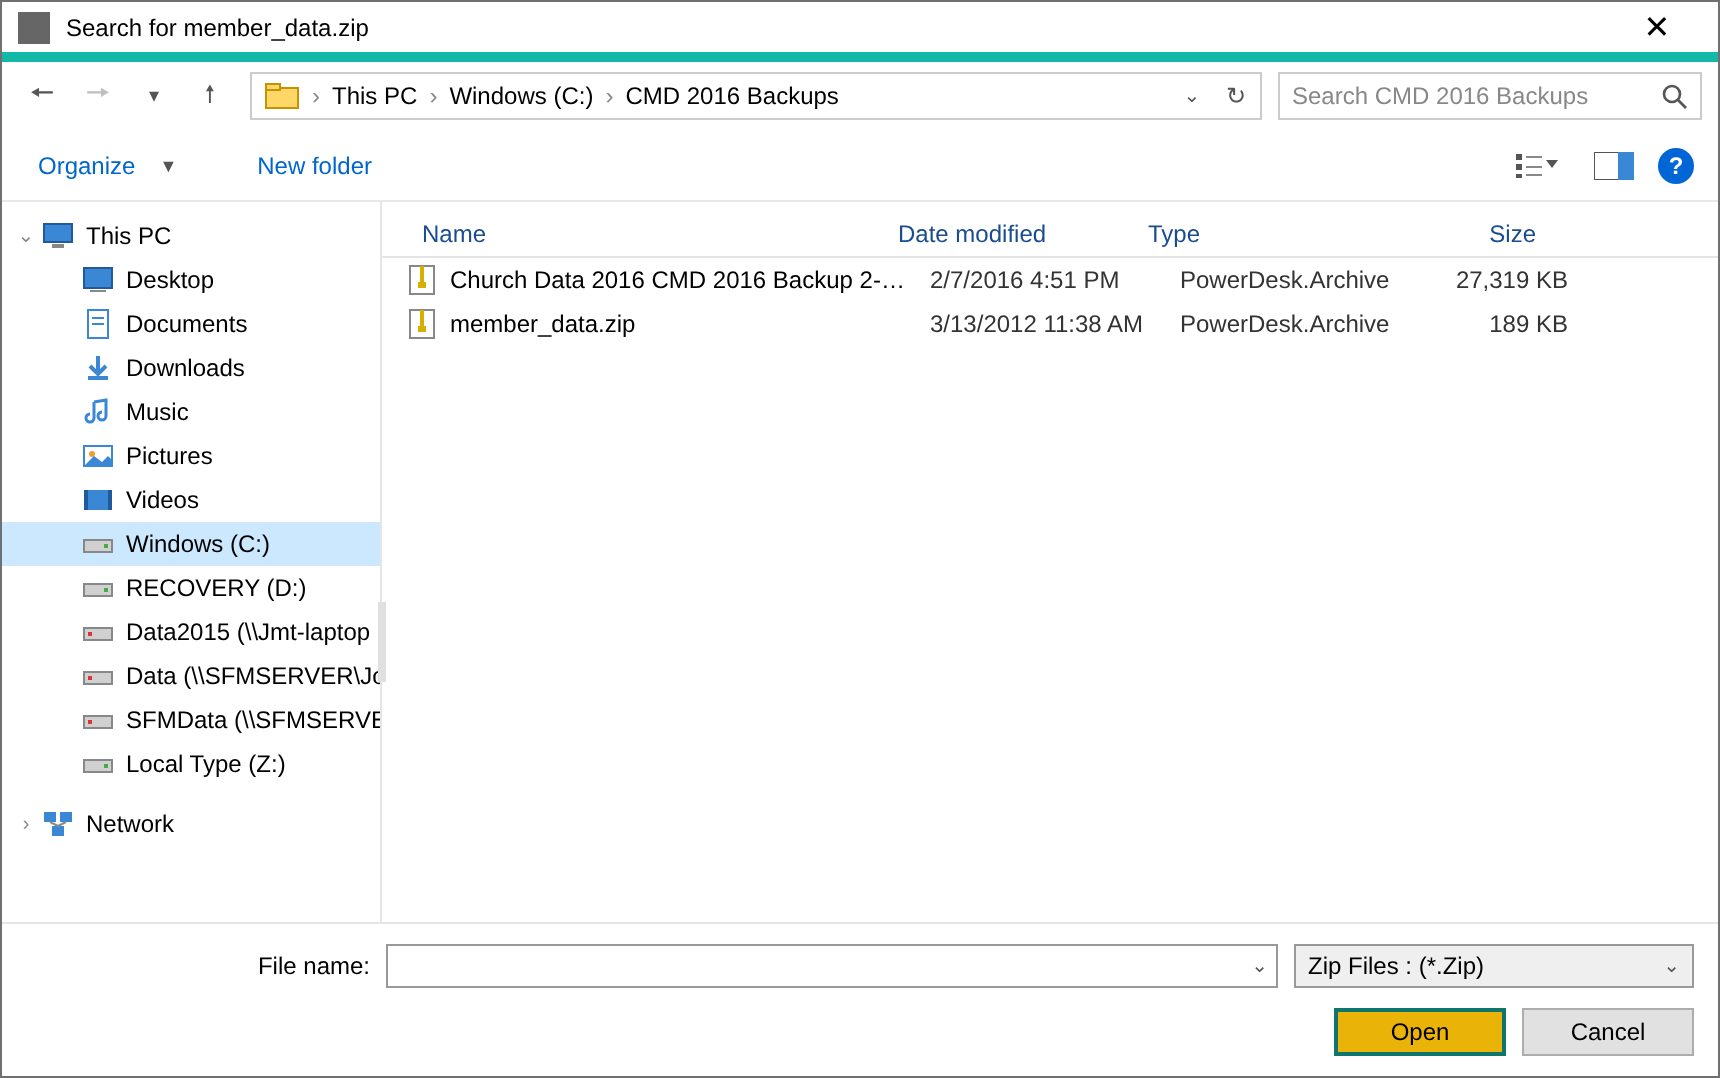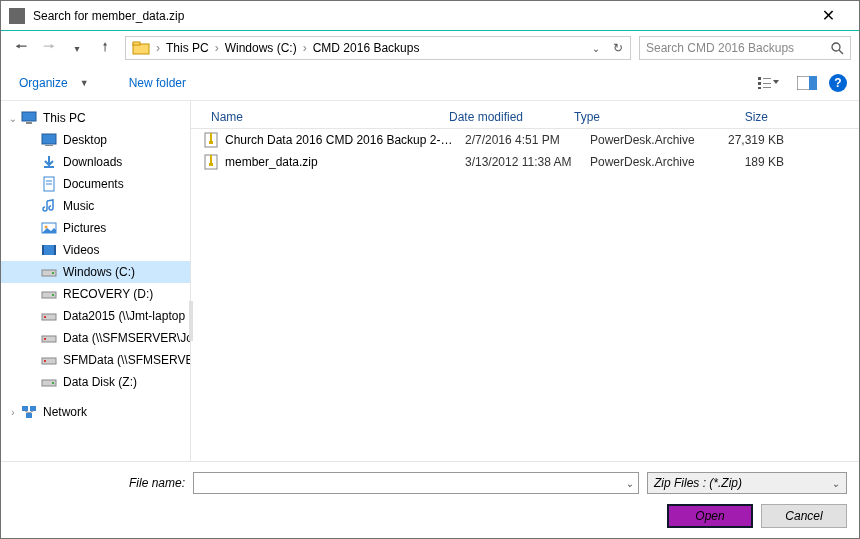--- a/index.html
+++ b/index.html
@@ -1,18 +1,18 @@
 <!DOCTYPE html>
 <html><head>
 <meta charset="utf-8">
 <style>
   * { box-sizing: border-box; margin: 0; padding: 0; font-family: "Segoe UI", Tahoma, sans-serif; font-size: 12px; }
   body { background: #fff; width: 860px; height: 539px; border: 1px solid #707070; overflow: hidden; display: flex; flex-direction: column; }
   
-  .titlebar { height: 30px; display: flex; align-items: center; padding: 0 8px; border-bottom: 1px solid #14b8a6; }
+  .titlebar { height: 30px; display: flex; align-items: center; padding: 0 8px; border-bottom: 5px solid #14b8a6; }
   .titlebar .app-icon { width: 16px; height: 16px; background: #666; margin-right: 8px; }
   .titlebar .title { flex: 1; font-size: 12px; }
   .titlebar .close { width: 45px; height: 28px; display: flex; align-items: center; justify-content: center; font-size: 16px; cursor: pointer; }
   
   .navbar { height: 34px; display: flex; align-items: center; padding: 4px 8px; gap: 4px; }
   .navbar .arrow { width: 24px; height: 24px; display: flex; align-items: center; justify-content: center; color: #555; cursor: pointer; font-size: 14px; }
   .navbar .arrow.disabled { color: #c0c0c0; }
   .navbar .up { width: 24px; height: 24px; display: flex; align-items: center; justify-content: center; color: #555; cursor: pointer; }
   .navbar .addressbar { flex: 1; height: 24px; border: 1px solid #ccc; display: flex; align-items: center; padding: 0 2px; background: #fff; margin: 0 4px; }
   .navbar .addressbar .folder-ico { width: 18px; height: 18px; margin: 0 4px; }
@@ -47,30 +47,30 @@
   .col-type { width: 120px; }
   .col-size { width: 90px; text-align: right; }
   .filelist { flex: 1; overflow: auto; }
   .row { height: 22px; display: flex; align-items: center; cursor: pointer; }
   .row .ico { width: 16px; height: 16px; margin: 0 6px 0 12px; }
   .row .name { width: 232px; white-space: nowrap; overflow: hidden; text-overflow: ellipsis; }
   .row .date { width: 125px; padding: 0 8px; color: #333; }
   .row .type { width: 120px; padding: 0 8px; color: #333; }
   .row .size { width: 90px; text-align: right; padding: 0 8px; color: #333; }
   
-  .bottom { border-top: 1px solid #e5e5e5; padding: 10px 12px; display: flex; flex-direction: column; gap: 10px; font-style: italic; }
+  .bottom { border-top: 1px solid #e5e5e5; padding: 10px 12px; display: flex; flex-direction: column; gap: 10px; }
   .fn-row { display: flex; align-items: center; gap: 8px; }
   .fn-label { width: 172px; text-align: right; }
   .fn-input { flex: 1; height: 22px; border: 1px solid #999; padding: 0 4px; display: flex; align-items: center; justify-content: flex-end; background:#fff; }
   .fn-input .dd { color: #555; cursor: pointer; }
   .filter { width: 200px; height: 22px; border: 1px solid #999; padding: 0 6px; display: flex; align-items: center; background:#efefef; }
   .filter .dd { margin-left: auto; color: #555; cursor: pointer; }
   .btn-row { display: flex; justify-content: flex-end; gap: 8px; }
   .btn { width: 86px; height: 24px; border: 1px solid #adadad; background: #e1e1e1; display: flex; align-items: center; justify-content: center; cursor: pointer; }
-  .btn.primary { border: 2px solid #0f172a; background: #a21caf; }
+  .btn.primary { border: 2px solid #0f766e; background: #eab308; }
 
   svg { display: block; }
 </style>
 </head>
 <body>
 
 <div class="titlebar">
   <div class="app-icon"></div>
   <div class="title">Search for member_data.zip</div>
   <div class="close">✕</div>
@@ -157,39 +157,39 @@
             <svg width="16" height="16" viewBox="0 0 16 16">
               <rect x="1" y="2" width="14" height="10" fill="#3a87d6" stroke="#205a9a"></rect>
               <rect x="4" y="13" width="8" height="1" fill="#888"></rect>
             </svg>
           </span>
           <span>Desktop</span>
         </div>
         <div class="tree-item child">
           <span class="ico">
             <svg width="16" height="16" viewBox="0 0 16 16">
-              <path d="M8 2 L8 10 M4 7 L8 11 L12 7" fill="none" stroke="#3a87d6" stroke-width="2"></path>
-              <line x1="3" y1="13" x2="13" y2="13" stroke="#3a87d6" stroke-width="2"></line>
-            </svg>
-          </span>
-          <span>Downloads</span>
-        </div>
-        <div class="tree-item child">
-          <span class="ico">
-            <svg width="16" height="16" viewBox="0 0 16 16">
               <rect x="3" y="1" width="10" height="14" fill="#fff" stroke="#3a87d6"></rect>
               <line x1="5" y1="5" x2="11" y2="5" stroke="#3a87d6"></line>
               <line x1="5" y1="8" x2="11" y2="8" stroke="#3a87d6"></line>
             </svg>
           </span>
           <span>Documents</span>
         </div>
         <div class="tree-item child">
           <span class="ico">
             <svg width="16" height="16" viewBox="0 0 16 16">
+              <path d="M8 2 L8 10 M4 7 L8 11 L12 7" fill="none" stroke="#3a87d6" stroke-width="2"></path>
+              <line x1="3" y1="13" x2="13" y2="13" stroke="#3a87d6" stroke-width="2"></line>
+            </svg>
+          </span>
+          <span>Downloads</span>
+        </div>
+        <div class="tree-item child">
+          <span class="ico">
+            <svg width="16" height="16" viewBox="0 0 16 16">
               <path d="M6 3 L6 11 A2 2 0 1 1 4 9 M6 3 L12 2 L12 10 A2 2 0 1 1 10 8" fill="none" stroke="#3a87d6" stroke-width="1.5"></path>
             </svg>
           </span>
           <span>Music</span>
         </div>
         <div class="tree-item child">
           <span class="ico">
             <svg width="16" height="16" viewBox="0 0 16 16">
               <rect x="1" y="3" width="14" height="10" fill="#fff" stroke="#3a87d6"></rect>
               <circle cx="5" cy="7" r="1.5" fill="#f0a030"></circle>
@@ -253,21 +253,21 @@
           </span>
           <span>SFMData (\\SFMSERVE</span>
         </div>
         <div class="tree-item child">
           <span class="ico">
             <svg width="16" height="16" viewBox="0 0 16 16">
               <rect x="1" y="6" width="14" height="6" fill="#d0d0d0" stroke="#888"></rect>
               <rect x="11" y="8" width="2" height="2" fill="#4a4"></rect>
             </svg>
           </span>
-          <span>Data Disk (Z:)</span>
+          <span>Local Type (Z:)</span>
         </div>
       </div>
     <div style="height:8px"></div>
     <div class="tree-item">
       <span class="exp">›</span>
       <span class="ico">
           <svg width="16" height="16" viewBox="0 0 16 16">
             <rect x="1" y="2" width="6" height="5" fill="#3a87d6"></rect>
             <rect x="9" y="2" width="6" height="5" fill="#3a87d6"></rect>
             <rect x="5" y="9" width="6" height="5" fill="#3a87d6"></rect>

